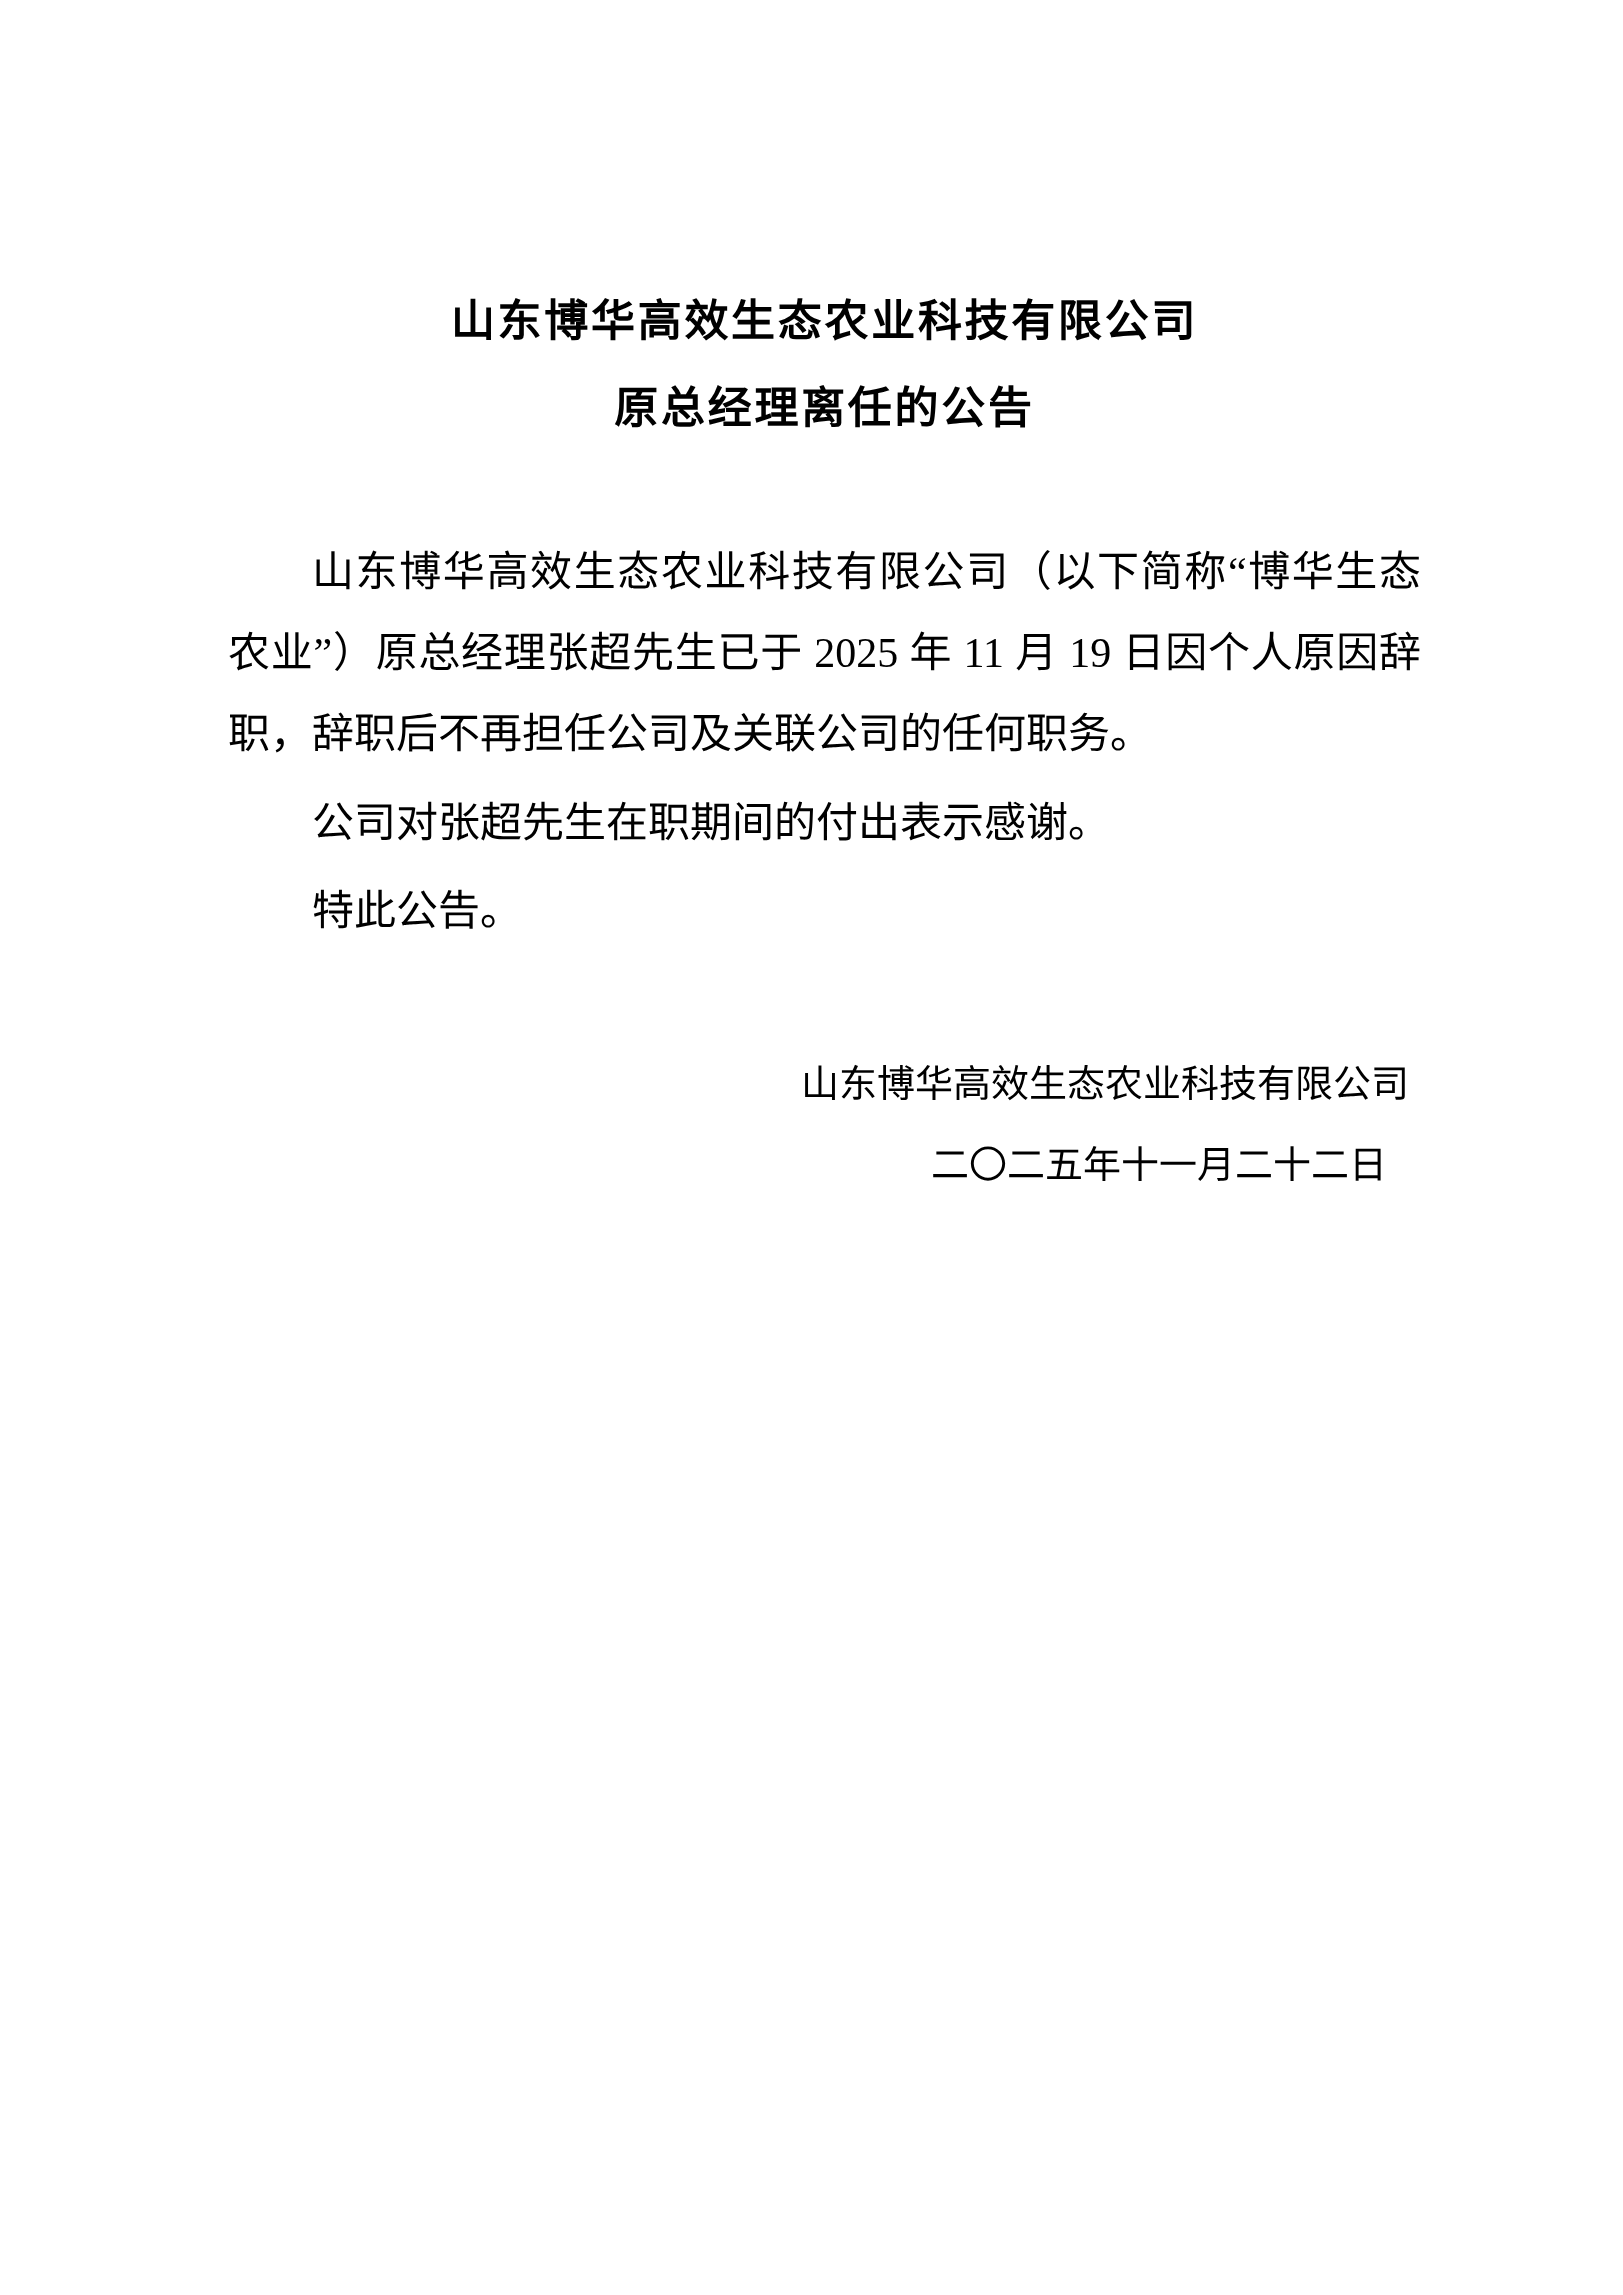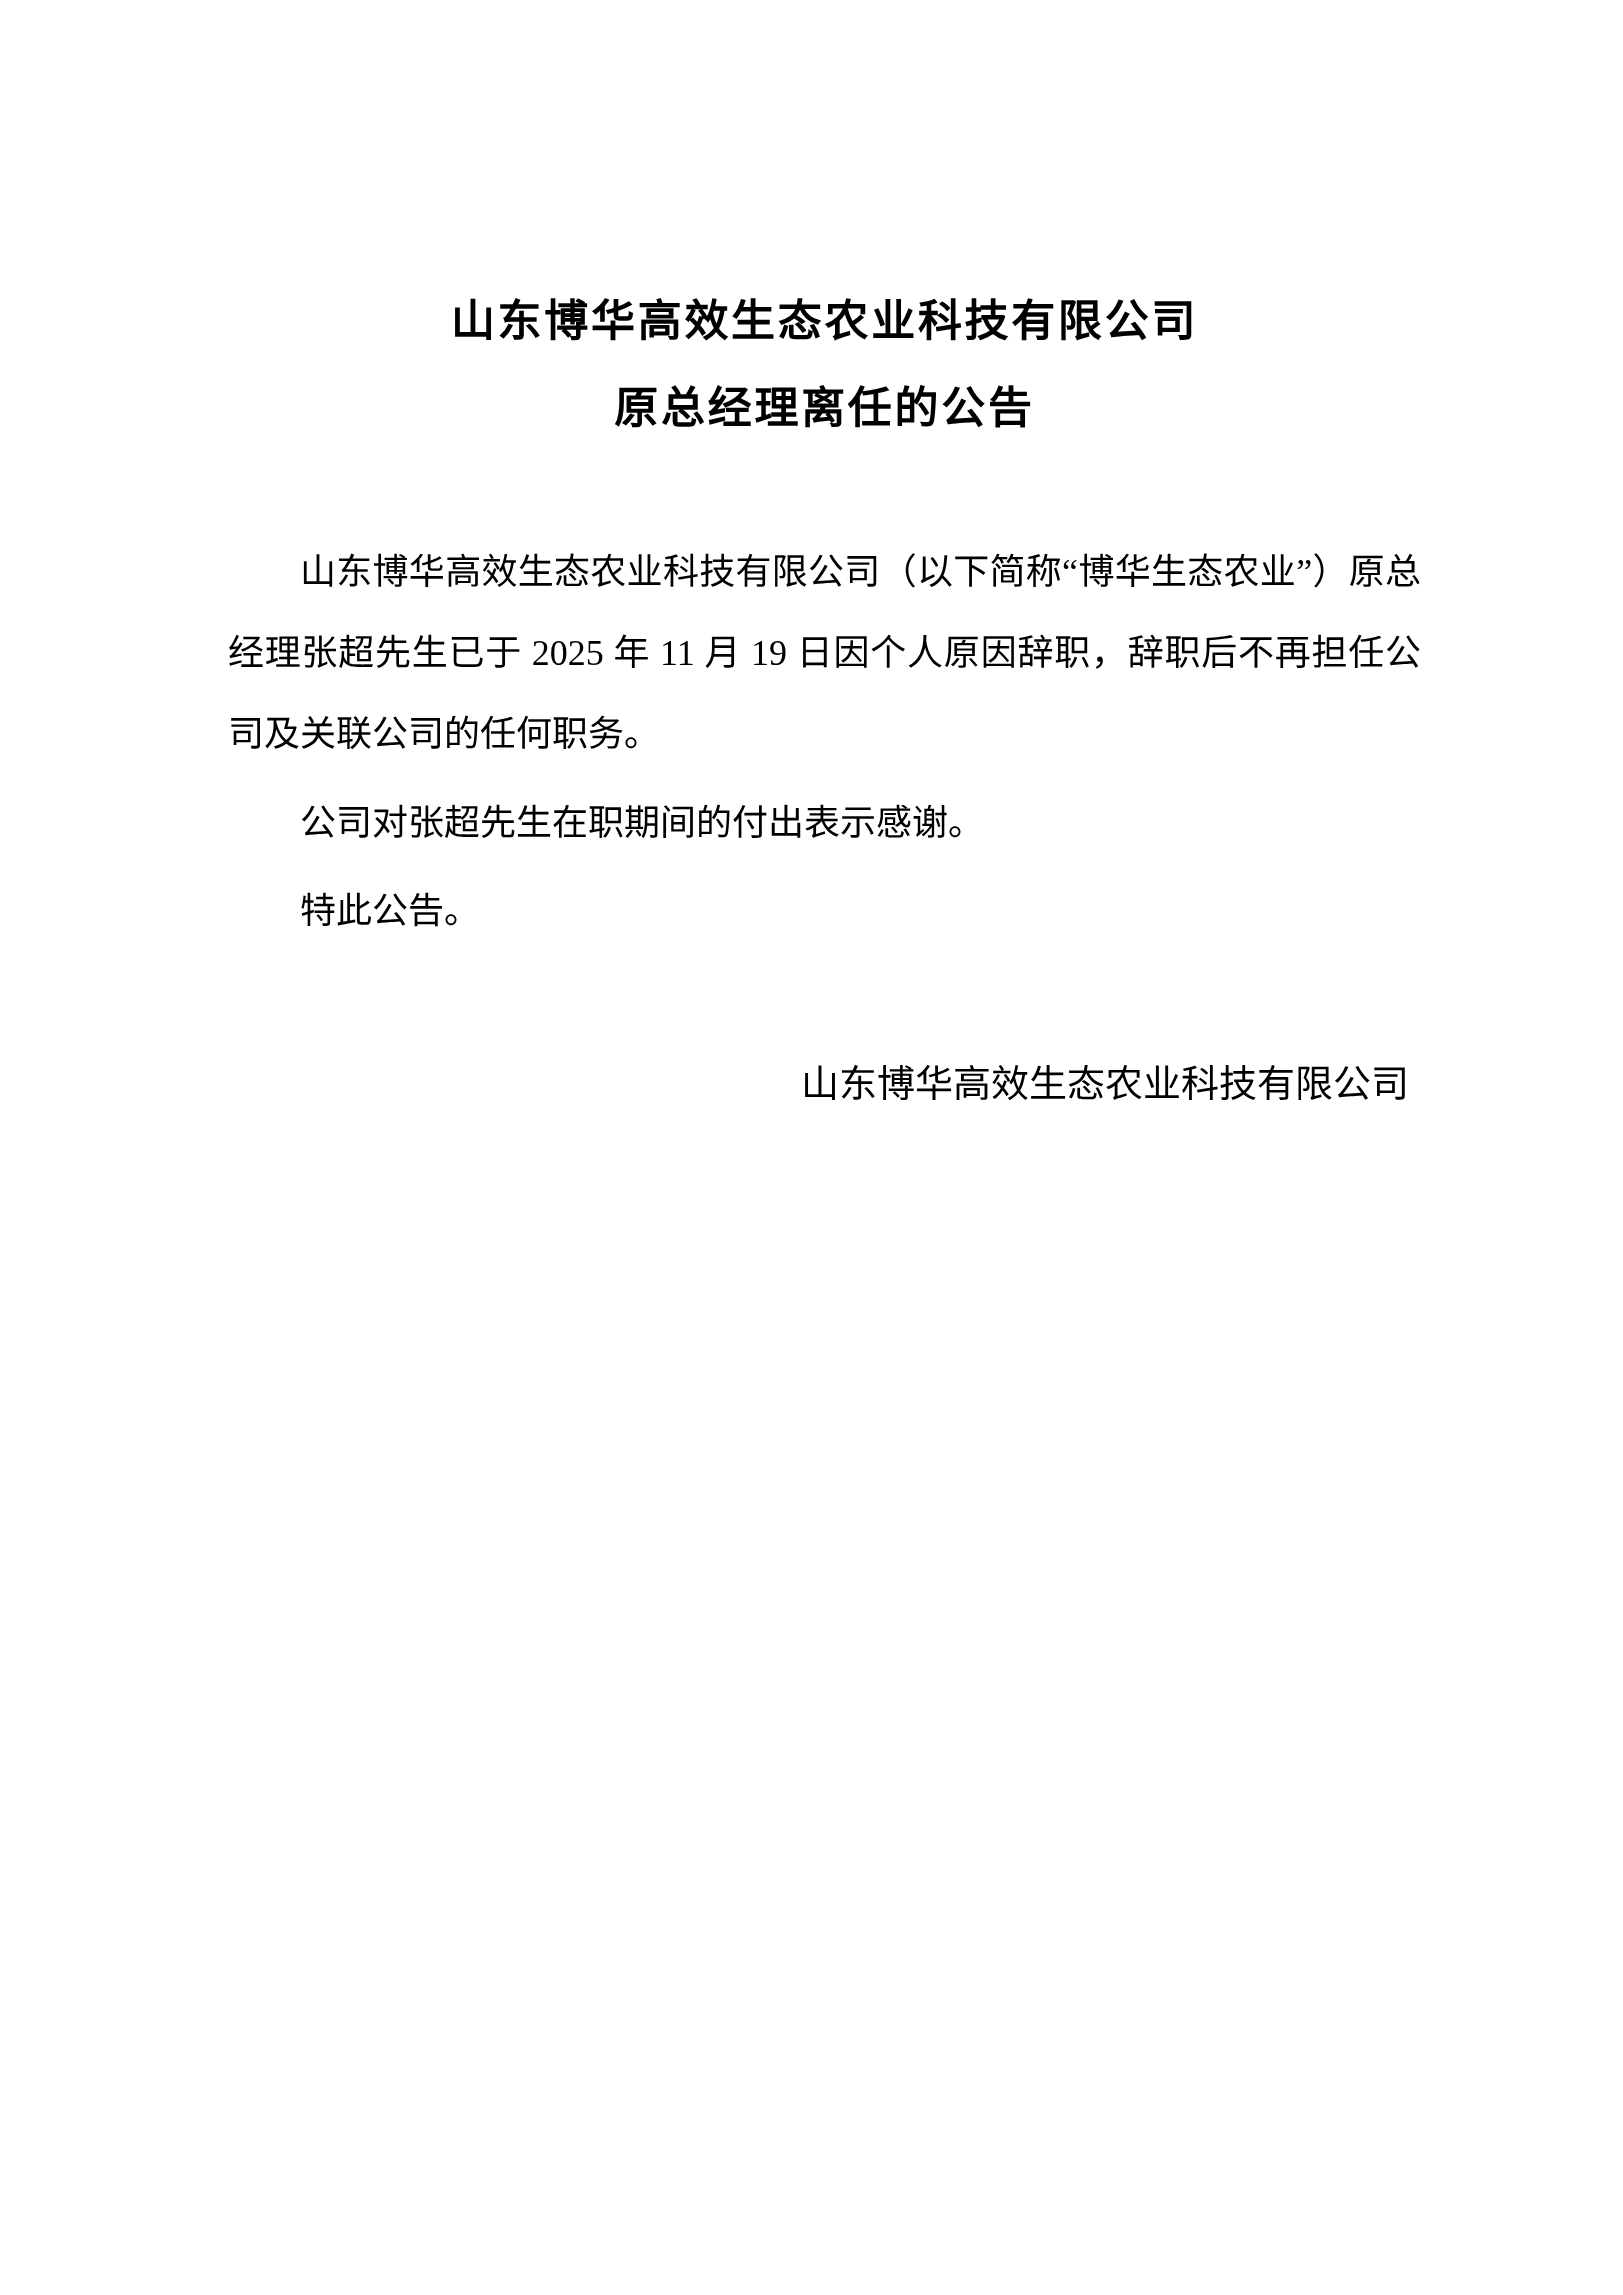--- a/index.html
+++ b/index.html
@@ -24,21 +24,21 @@
     font-weight: bold;
     font-size: 44px;
     line-height: 87px;
     letter-spacing: 2.7px;
   }
   .title-line {
     white-space: nowrap;
   }
   .body-block {
     margin-top: 80px;
-    font-size: 36px;
+    font-size: 42px;
     line-height: 81px;
     text-align: justify;
     font-family: Liberation Serif, serif;
   }
   .para {
     margin: 0 0 7.6px 0;
     text-indent: 2em;
   }
   .signature-block {
     margin-top: 92px;
@@ -66,16 +66,17 @@
   </div>
 
   <div class="body-block">
     <p class="para">山东博华高效生态农业科技有限公司（以下简称“博华生态农业”）原总经理张超先生已于 2025 年 11 月 19 日因个人原因辞职，辞职后不再担任公司及关联公司的任何职务。</p>
     <p class="para">公司对张超先生在职期间的付出表示感谢。</p>
     <p class="para">特此公告。</p>
   </div>
 
   <div class="signature-block">
     <div class="signature-company">山东博华高效生态农业科技有限公司</div>
+    <div class="signature-date">二〇二五年十一月二十二日</div>
   </div>
 
 </div>
 
 
 </body></html>

